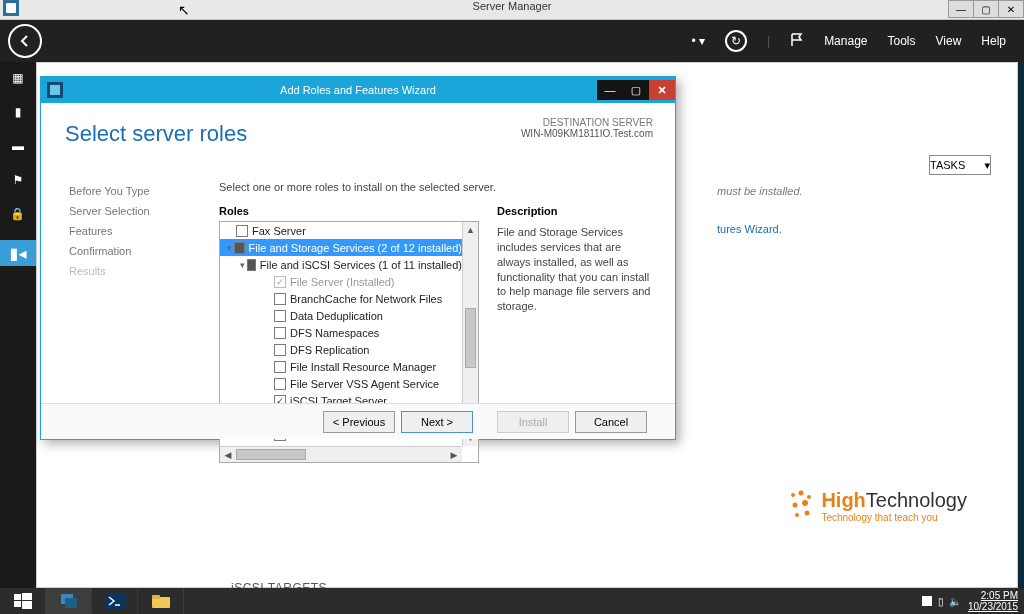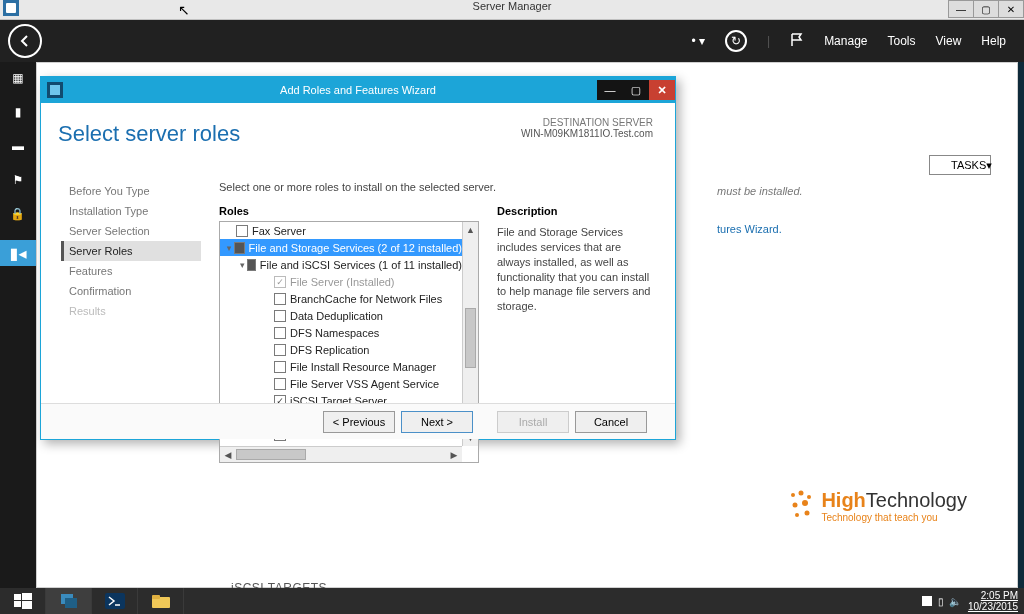--- a/index.html
+++ b/index.html
@@ -20,21 +20,21 @@
 
 
 .main-area { position: absolute; top: 62px; left: 36px; right: 6px; bottom: 26px; background: #fff; border: 1px solid #d0d0d0; }
 .sidebar-icons { position: absolute; top: 62px; left: 0; width: 36px; bottom: 26px; background: #1a1a1a; display: flex; flex-direction: column; align-items: center; padding-top: 8px; gap: 18px; color: #fff; }
 .sidebar-icons .ic { width: 16px; height: 16px; display:flex;align-items:center;justify-content:center;font-size:12px;}
 .sidebar-icons .active { background: #3a9fd8; width: 36px; height: 26px; display:flex;align-items:center;justify-content:center;}
 
 .note-text { position: absolute; top: 122px; left: 680px; font-size: 11px; font-style: italic; color: #777; white-space: nowrap; }
 .link-text { position: absolute; top: 160px; left: 680px; font-size: 11px; color: #1b6fb0; }
 
-.tasks-btn { position: absolute; right: 26px; width: 62px; height: 20px; border: 1px solid #888; background: #fff; font-size: 11px; display: flex; align-items: center; justify-content: space-between; padding: 0 21px; }
+.tasks-btn { position: absolute; right: 26px; width: 62px; height: 20px; border: 1px solid #888; background: #fff; font-size: 11px; display: flex; align-items: center; justify-content: space-between; padding: 0 0; }
 .tasks1 { top: 92px; }
 .tasks2 { top: 530px; }
 
 .iscsi-section { position: absolute; left: 194px; right: 30px; top: 518px; }
 .iscsi-section .hdr { font-size: 12px; color: #555; font-weight: 400; letter-spacing: 0.5px; }
 .iscsi-section .sub { font-size: 11px; color: #888; margin-top: 2px; }
 
 .ht-logo { position: absolute; right: 50px; top: 426px; display:flex; align-items:flex-start; gap:6px; }
 .ht-logo .dots { width: 28px; height: 36px; position: relative; }
 .ht-logo .txt1 { font-size: 20px; color: #333; }
@@ -44,21 +44,21 @@
 
 .wizard { position: absolute; left: 40px; top: 35px; width: 636px; height: 364px; background: #fff; border: 1px solid #1ca5d8; box-shadow: 4px 4px 10px rgba(0,0,0,0.3); margin-top: 41px; }
 .wizard .titlebar { height: 26px; background: #1ca5d8; display: flex; align-items: center; position: relative; }
 .wizard .titlebar .wic { width: 16px; height: 16px; margin-left: 6px; }
 .wizard .titlebar .ttl { position: absolute; left: 50%; transform: translateX(-50%); font-size: 11px; color: #fff; }
 .wizard .titlebar .wc { margin-left: auto; display: flex; }
 .wizard .titlebar .wc .b { width: 26px; height: 20px; display: flex; align-items: center; justify-content: center; font-size: 11px; }
 .wizard .titlebar .wc .b.min,.wizard .titlebar .wc .b.max { background: #141414; color: #fff; }
 .wizard .titlebar .wc .b.close { background: #c84031; color: #fff; font-weight: bold; }
 
-.wizard .body { padding: 18px 20px 0 17px; height: 398px; position: relative; }
+.wizard .body { padding: 18px 20px 0 24px; height: 398px; position: relative; }
 .wizard .page-title { font-size: 22px; font-weight: 300; color: #1b6fb0; }
 .wizard .dest { position: absolute; right: 22px; top: 14px; text-align: right; font-size: 10px; color: #666; }
 .wizard .dest .d1 { font-size: 10px; color: #777; }
 .wizard .dest .d2 { font-size: 10px; color: #555; }
 
 .wizard .steps { position: absolute; left: 20px; top: 78px; width: 140px; font-size: 11px; }
 .wizard .steps .step { padding: 4px 8px; color: #777; cursor: default; }
 .wizard .steps .step.active { background: #e0e0e0; color: #222; position: relative; }
 .wizard .steps .step.active::before { content: ""; position: absolute; left: 0; top: 0; bottom: 0; width: 3px; background: #555; }
 .wizard .steps .step.disabled { color: #bbb; }
@@ -211,23 +211,21 @@
   </div>
   <div class="body">
     <div class="page-title">Select server roles</div>
     <div class="dest">
       <div class="d1">DESTINATION SERVER</div>
       <div class="d2">WIN-M09KM1811IO.Test.com</div>
     </div>
 
     <div class="steps" id="steps">
         <div class="step">Before You Type</div>
-        <div class="step">Installation Type</div>
         <div class="step">Server Selection</div>
-        <div class="step active">Server Roles</div>
         <div class="step">Features</div>
         <div class="step">Confirmation</div>
         <div class="step disabled">Results</div>
       </div>
 
     <div class="instr">Select one or more roles to install on the selected server.</div>
     <div class="roles-lbl">Roles</div>
     <div class="desc-lbl">Description</div>
     <div class="desc-text">File and Storage Services includes services that are always installed, as well as functionality that you can install to help manage file servers and storage.</div>
 

